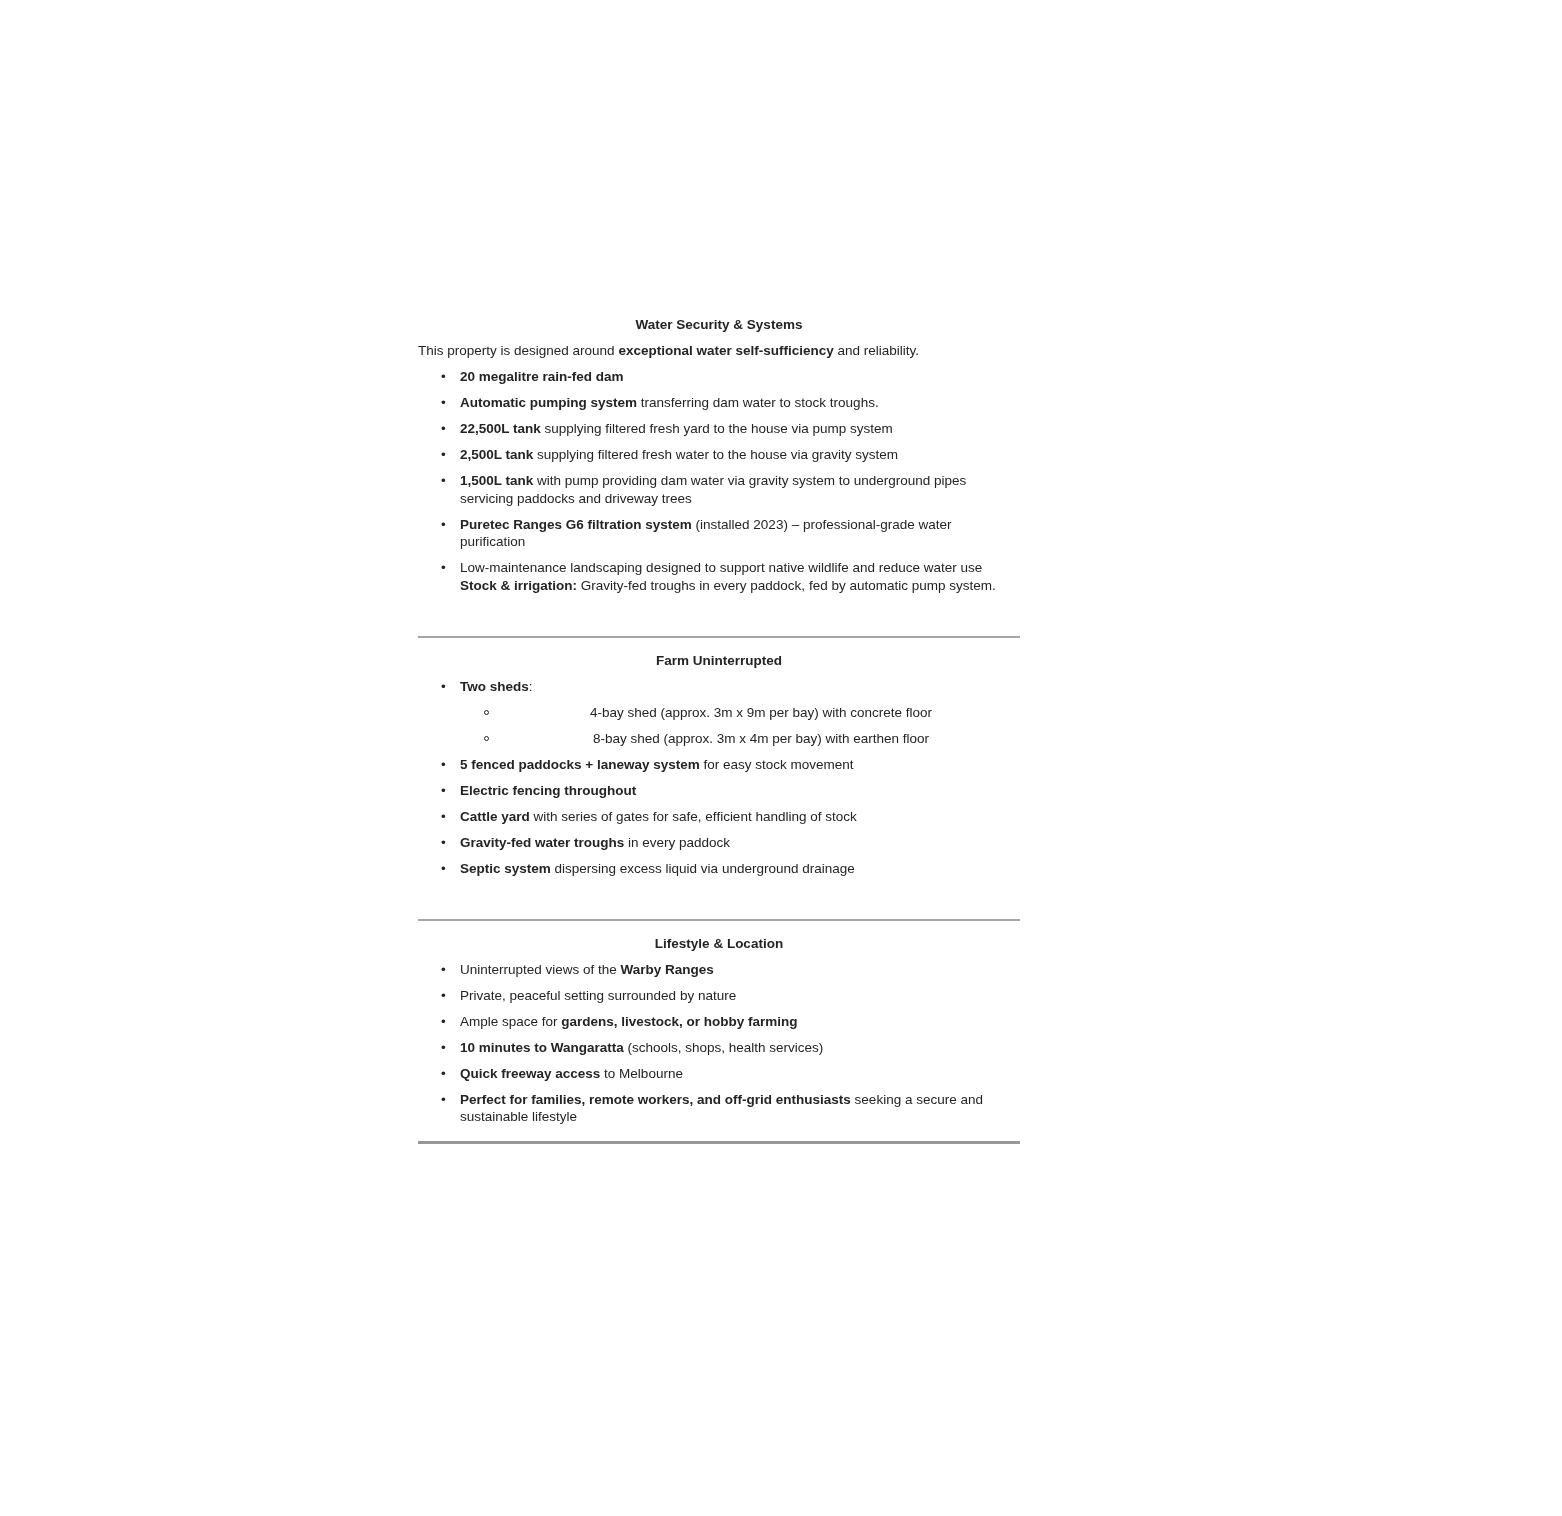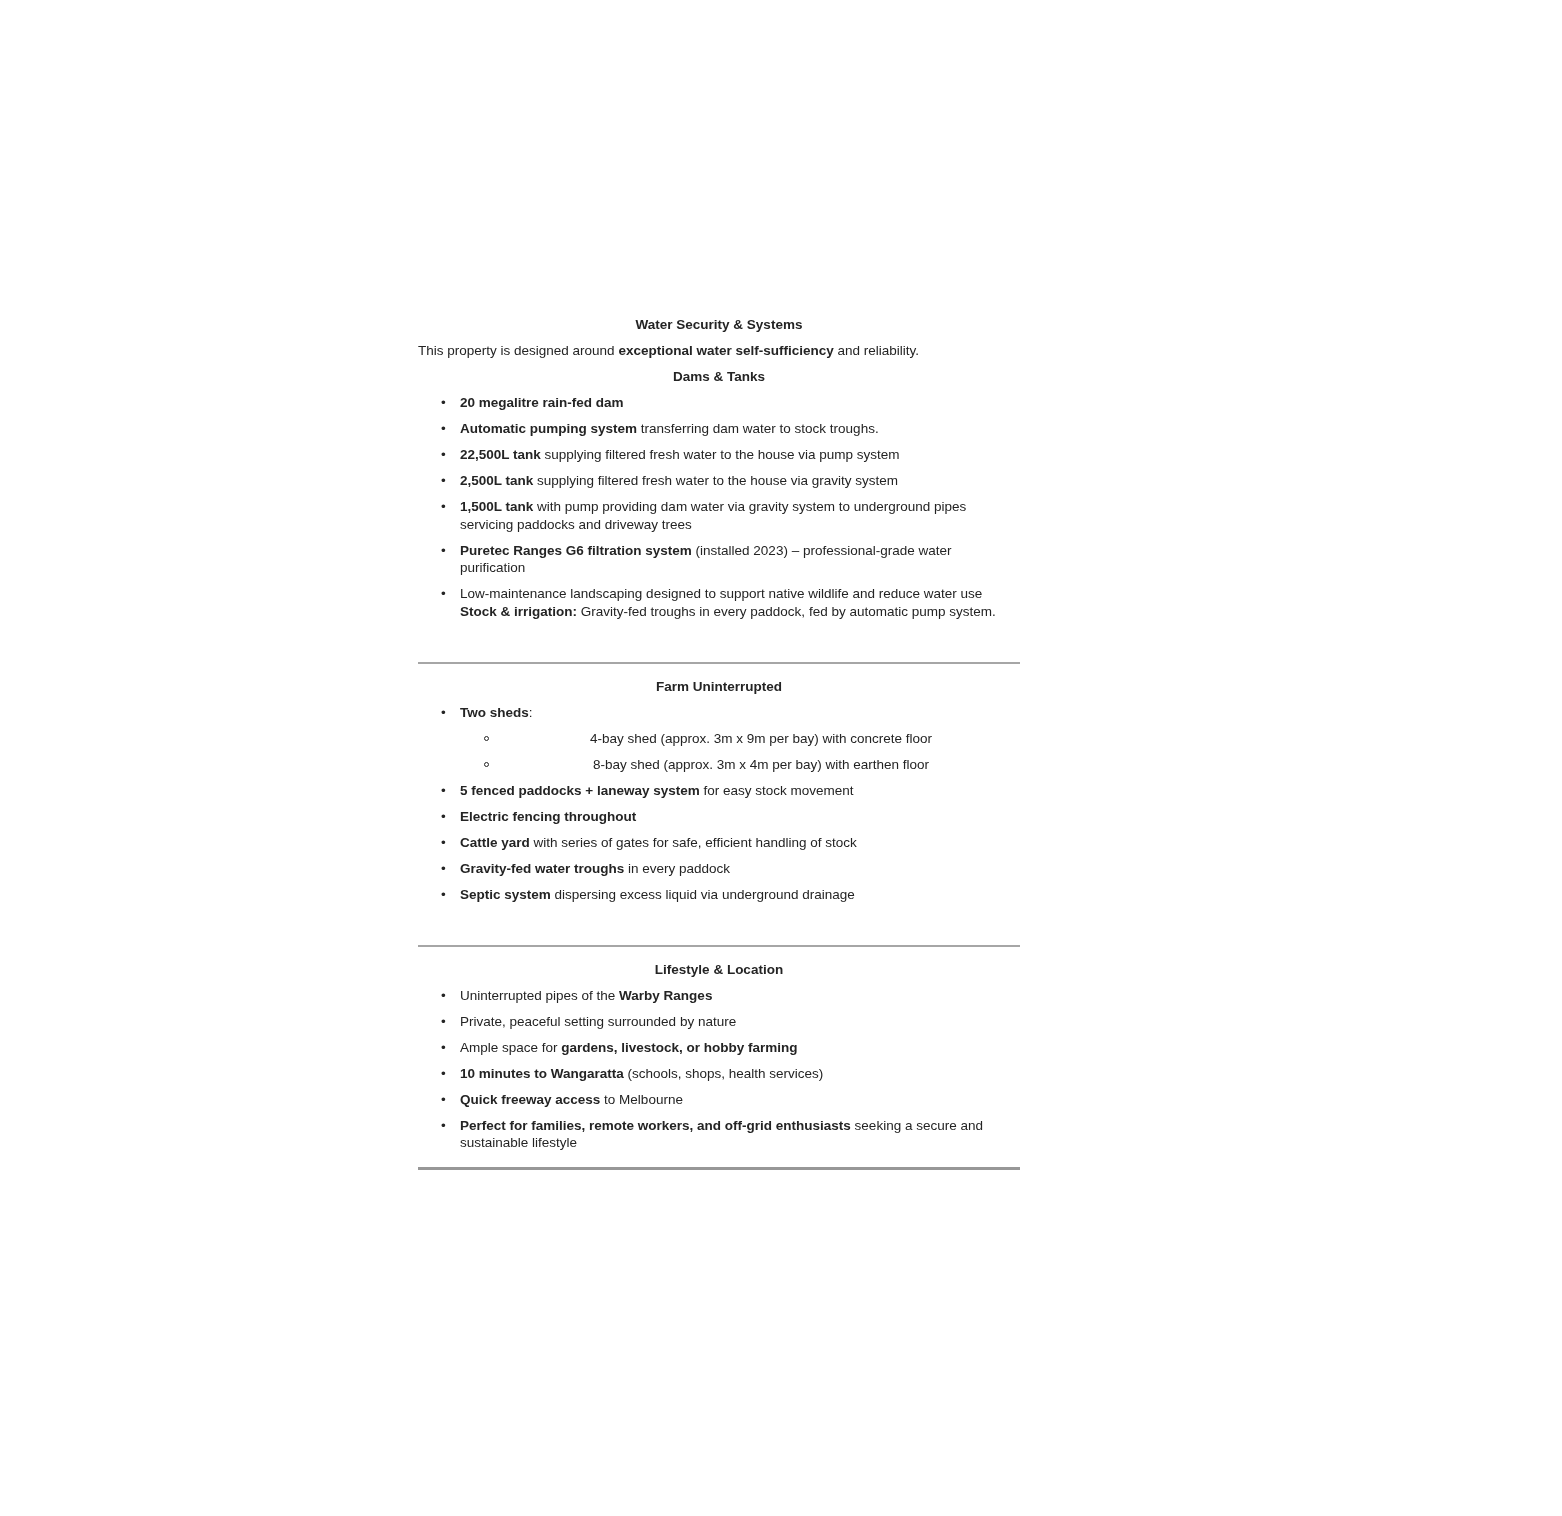--- a/index.html
+++ b/index.html
@@ -76,25 +76,24 @@
   b { font-weight: 700; }
 </style>
 </head>
 <body>
 
 <div class="content">
 
   <section>
     <p class="h">Water Security &amp; Systems</p>
     <p class="body-p"><span>This property is designed around </span><b>exceptional water self-sufficiency</b><span> and reliability.</span></p>
-    <p class="h">Dams &amp; Tanks</p>
     <ul class="blist">
         <li><span class="marker">•</span><span><b>20 megalitre rain-fed dam</b></span></li>
         <li><span class="marker">•</span><span><b>Automatic pumping system</b><span> transferring dam water to stock troughs.</span></span></li>
-        <li><span class="marker">•</span><span><b>22,500L tank</b><span> supplying filtered fresh water to the house via pump system</span></span></li>
+        <li><span class="marker">•</span><span><b>22,500L tank</b><span> supplying filtered fresh yard to the house via pump system</span></span></li>
         <li><span class="marker">•</span><span><b>2,500L tank</b><span> supplying filtered fresh water to the house via gravity system</span></span></li>
         <li><span class="marker">•</span><span><b>1,500L tank</b><span> with pump providing dam water via gravity system to underground pipes servicing paddocks and driveway trees</span></span></li>
         <li><span class="marker">•</span><span><b>Puretec Ranges G6 filtration system</b><span> (installed 2023) – professional-grade water purification</span></span></li>
         <li><span class="marker">•</span><span><span>Low-maintenance landscaping designed to support native wildlife and reduce water use</span><br><b>Stock &amp; irrigation:</b><span> Gravity-fed troughs in every paddock, fed by automatic pump system.</span></span></li>
       </ul>
   </section>
 
   <hr class="divider">
 
   <section>
@@ -110,21 +109,21 @@
         <li><span class="marker">•</span><span><b>Gravity-fed water troughs</b><span> in every paddock</span></span></li>
         <li><span class="marker">•</span><span><b>Septic system</b><span> dispersing excess liquid via underground drainage</span></span></li>
       </ul>
   </section>
 
   <hr class="divider">
 
   <section>
     <p class="h">Lifestyle &amp; Location</p>
     <ul class="blist">
-        <li><span class="marker">•</span><span><span>Uninterrupted pipes of the </span><b>Warby Ranges</b></span></li>
+        <li><span class="marker">•</span><span><span>Uninterrupted views of the </span><b>Warby Ranges</b></span></li>
         <li><span class="marker">•</span><span><span>Private, peaceful setting surrounded by nature</span></span></li>
         <li><span class="marker">•</span><span><span>Ample space for </span><b>gardens, livestock, or hobby farming</b></span></li>
         <li><span class="marker">•</span><span><b>10 minutes to Wangaratta</b><span> (schools, shops, health services)</span></span></li>
         <li><span class="marker">•</span><span><b>Quick freeway access</b><span> to Melbourne</span></span></li>
         <li><span class="marker">•</span><span><b>Perfect for families, remote workers, and off-grid enthusiasts</b><span> seeking a secure and sustainable lifestyle</span></span></li>
       </ul>
   </section>
 
   <hr class="divider divider-bottom">
 

